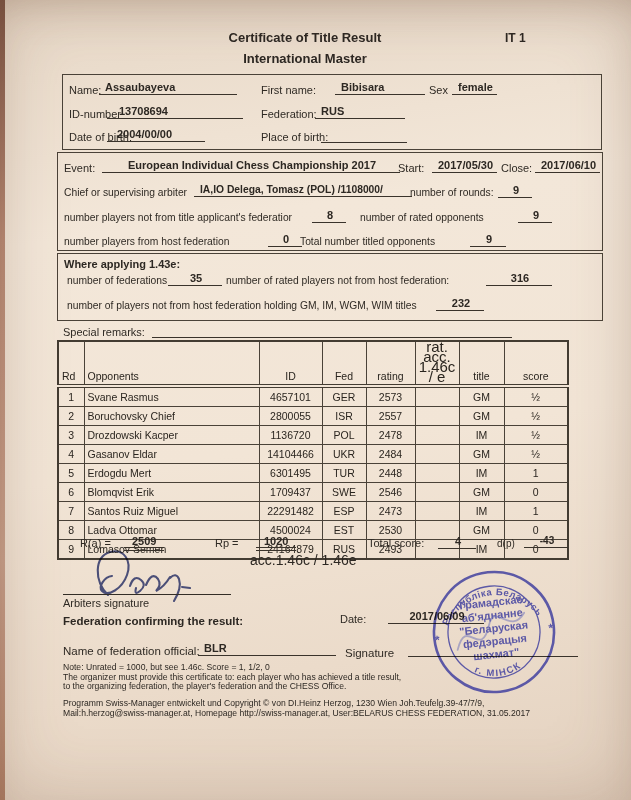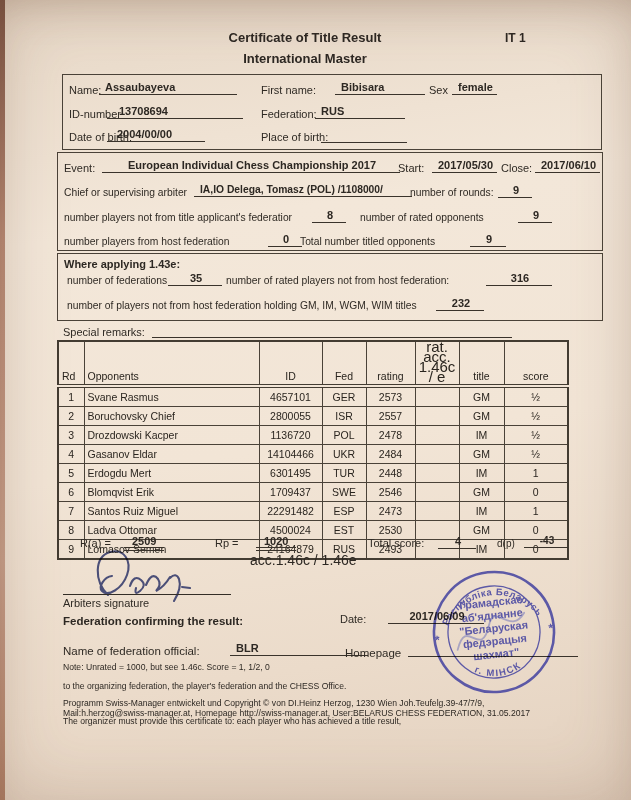--- a/index.html
+++ b/index.html
@@ -235,26 +235,26 @@
                M84,33 q6,-6 9,1 q3,9 -5,22 M96,42 l8,1" fill="none" stroke="#343a6b" stroke-width="2.1" stroke-linecap="round" opacity="0.88"></path>
     </svg>
     <div class="line" style="left:63px;top:594px;width:168px;border-color:#332d26;"></div>
     <span class="abs lbl" style="left:63px;top:597px;">Arbiters signature</span>
 
     <span class="abs b" style="left:63px;top:615px;font-size:11.5px;">Federation confirming the result:</span>
     <span class="abs lbl" style="left:340px;top:613px;">Date:</span>
     <span class="abs uv ctr" style="left:388px;top:610px;width:86px;">2017/06/09</span>
 
     <span class="abs lbl" style="left:63px;top:645px;font-size:11.5px;">Name of federation official:</span>
-    <span class="abs uv" style="left:198px;top:642px;width:128px;margin-left:32px;">BLR</span>
-    <span class="abs lbl" style="left:345px;top:647px;font-size:11.5px;">Homepage</span>
+    <span class="abs uv" style="left:198px;top:642px;width:128px;">BLR</span>
+    <span class="abs lbl" style="left:345px;top:647px;font-size:11.5px;">Signature</span>
     <div class="line" style="left:408px;top:656px;width:170px;"></div>
 
     <div class="abs sm" style="left:63px;top:662px;">Note: Unrated = 1000, but see 1.46c.  Score =  1, 1/2, 0</div>
-    <div class="abs sm" style="left:63px;top:672px;margin-top:44px;">The organizer must provide this certificate to: each player who has achieved a title result,</div>
+    <div class="abs sm" style="left:63px;top:672px;">The organizer must provide this certificate to: each player who has achieved a title result,</div>
     <div class="abs sm" style="left:63px;top:681px;">to the organizing federation, the player's federation and the CHESS Office.</div>
     <div class="abs sm" style="left:63px;top:698px;">Programm Swiss-Manager entwickelt und Copyright © von DI.Heinz Herzog, 1230 Wien Joh.Teufelg.39-47/7/9,</div>
     <div class="abs sm" style="left:63px;top:708px;">Mail:h.herzog@swiss-manager.at, Homepage http://swiss-manager.at, User:BELARUS CHESS FEDERATION, 31.05.2017</div>
 
     <div class="stamp">
       <svg width="132" height="132" viewBox="0 0 132 132">
         <g fill="none" stroke="#4f4da3">
           <circle cx="66" cy="66" r="60" stroke-width="2.6"></circle>
           <circle cx="66" cy="66" r="46" stroke-width="1.3"></circle>
         </g>

